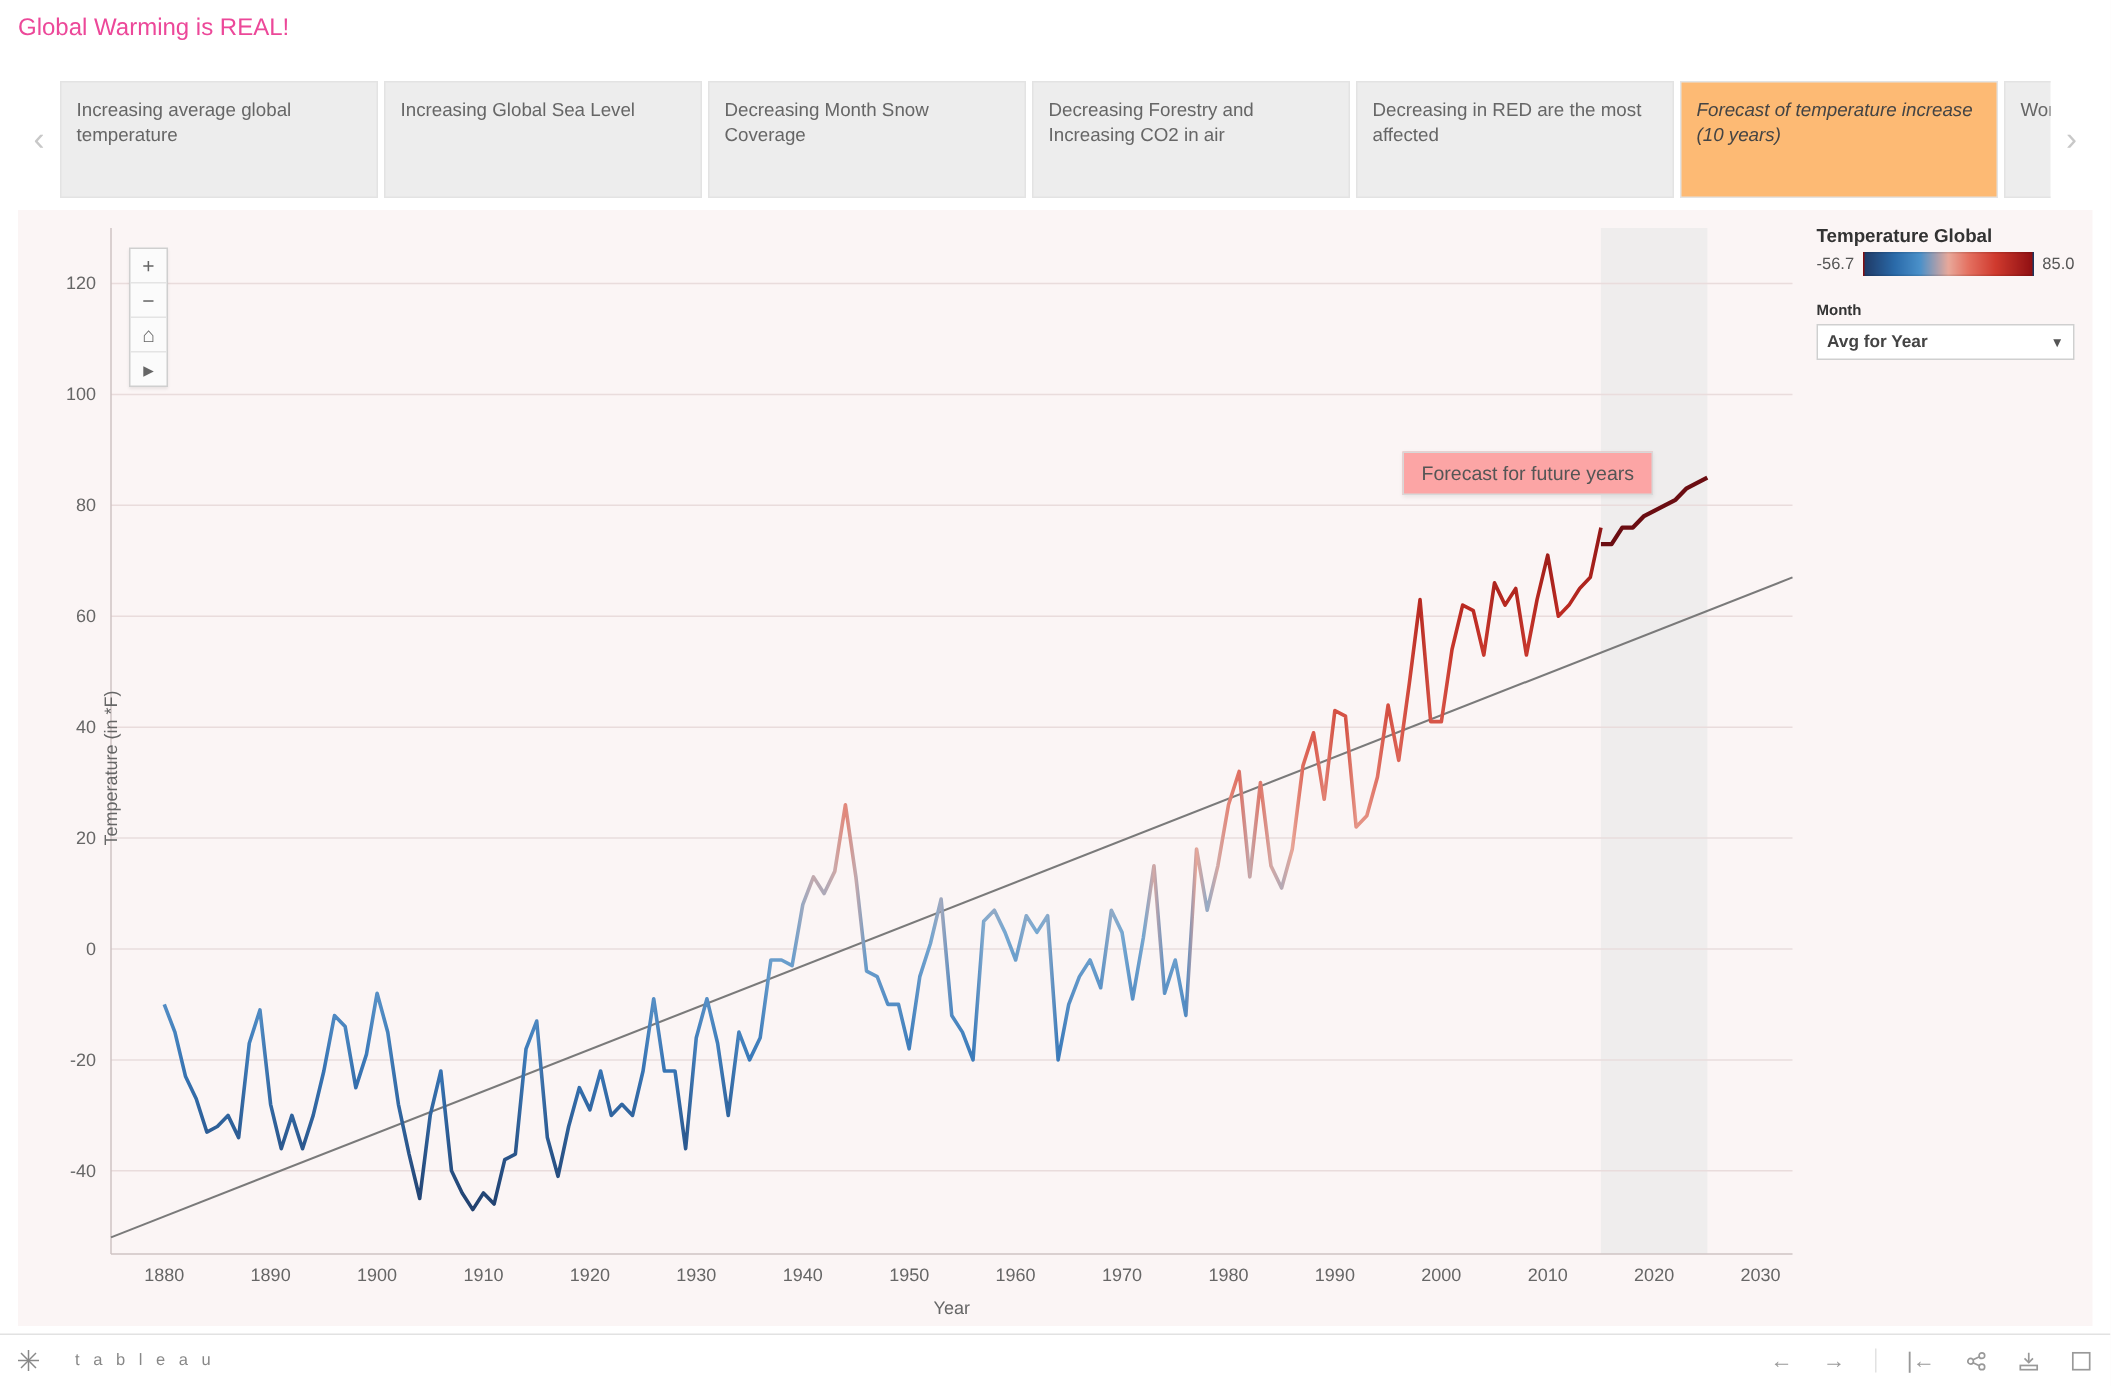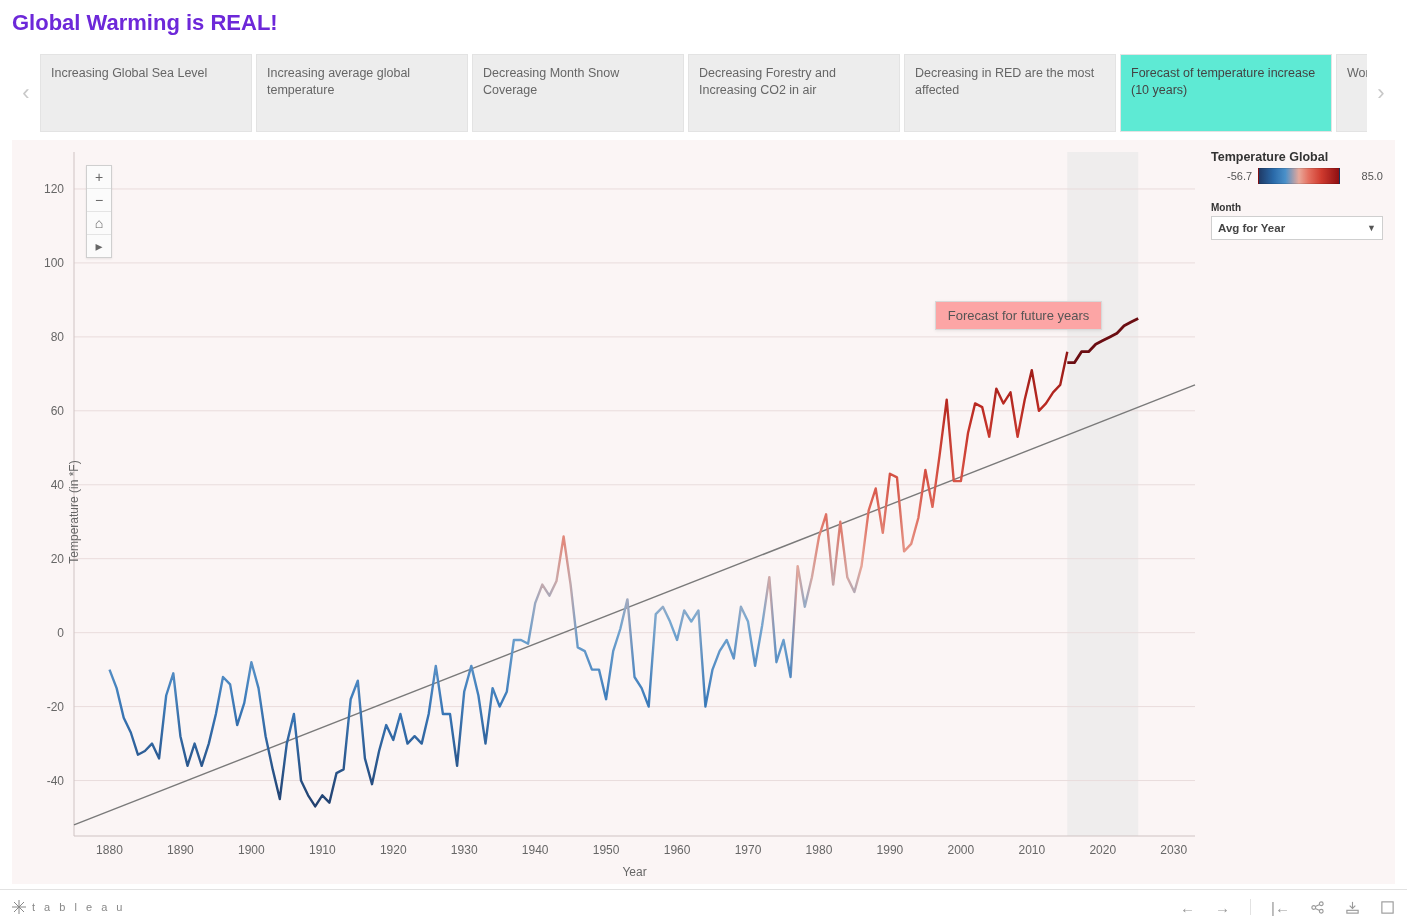--- a/index.html
+++ b/index.html
@@ -14,23 +14,23 @@
   }
   .viz {
     position: relative;
     width: 100%;
     height: 100%;
   }
   .title {
     position: absolute;
     left: 12px;
     top: 10px;
-    font-size: 22px;
-    font-weight: 700;
-    color: #6d28d9;
+    font-size: 16px;
+    font-weight: 400;
+    color: #ec4899;
   }
   
   .story-nav {
     position: absolute;
     left: 12px;
     right: 12px;
     top: 54px;
     height: 78px;
     display: flex;
     align-items: stretch;
@@ -56,22 +56,23 @@
     border: 1px solid #e3e3e3;
     padding: 10px 10px;
     font-size: 12.5px;
     line-height: 1.35;
     color: #666;
     cursor: pointer;
     display: flex;
     align-items: flex-start;
   }
   .story-tab.active {
-    background: #5eead4;
+    background: #fdba74;
     color: #444;
+    font-style: italic;
   }
   .story-tab.cutoff {
     flex: 0 0 140px;
     overflow: hidden;
     white-space: nowrap;
   }
   
   .chart-panel {
     position: absolute;
     left: 12px;
@@ -119,21 +120,20 @@
     font-size: 12.5px;
   }
   .legend-bar-row {
     display: flex;
     align-items: center;
     padding: 0 2px 12px 2px;
   }
   .legend-min, .legend-max {
     font-size: 11px;
     color: #555;
-    margin-left: 16px;
   }
   .legend-gradient {
     flex: 1;
     height: 14px;
     margin: 0 6px;
     background: linear-gradient(90deg,
       #1f3a66 0%, #2a6aa9 18%, #4a90c9 33%,
       #e8a89a 50%, #e47060 62%, #cf3a2e 78%, #8f0f12 100%);
     border: 1px solid rgba(0,0,0,0.1);
   }
@@ -182,21 +182,21 @@
     display: flex;
     align-items: center;
     padding: 0 12px;
     font-size: 12px;
     color: #888;
     justify-content: space-between;
   }
   .tableau-logo {
     display: flex;
     align-items: center;
-    gap: 6px;
+    gap: 24px;
     letter-spacing: 3px;
     font-size: 11px;
     color: #888;
   }
   .tableau-mark {
     width: 14px; height: 14px;
     display: inline-block;
   }
   .footer-icons {
     display: flex;
@@ -228,22 +228,22 @@
 </head>
 <body>
 
 <div class="viz">
 
   <div class="title">Global Warming is REAL!</div>
 
   <div class="story-nav">
     <div class="story-arrow">‹</div>
     <div class="story-tabs" id="story-tabs">
+        <div class="story-tab">Increasing average global temperature</div>
         <div class="story-tab">Increasing Global Sea Level</div>
-        <div class="story-tab">Increasing average global temperature</div>
         <div class="story-tab">Decreasing Month Snow Coverage</div>
         <div class="story-tab">Decreasing Forestry and Increasing CO2 in air</div>
         <div class="story-tab">Decreasing in RED are the most affected</div>
         <div class="story-tab active">Forecast of temperature increase (10 years)</div>
         <div class="story-tab cutoff">Wordcloud of tweets related to Global Warming</div>
       </div>
     <div class="story-arrow">›</div>
   </div>
 
   <div class="chart-panel">

